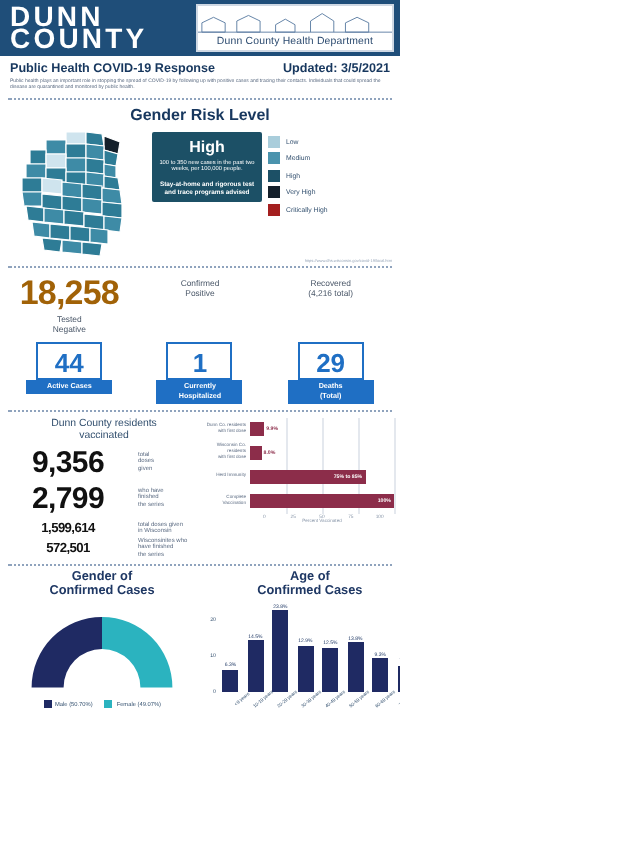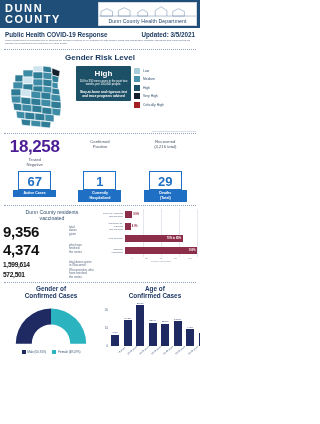--- a/index.html
+++ b/index.html
@@ -12,21 +12,21 @@
   .page{position:relative;width:200px;height:424px;}
 
   
   .header{
     display:flex;align-items:stretch;
     background:#1f4e79;color:#fff;height:28px;
   }
   .hdr-title{
     flex:0 0 98px;padding:3px 0 0 5px;box-sizing:border-box;
   }
-  .hdr-l1{font-size:11px;font-weight:700;letter-spacing:1.6px;line-height:11px;}
+  .hdr-l1{font-size:14px;font-weight:700;letter-spacing:1.6px;line-height:11px;}
   .hdr-l2{font-size:9.5px;font-weight:700;letter-spacing:1.6px;line-height:11px;}
   .hdr-logo{
     flex:1;margin:2px 3px 2px 0;background:#fff;border:1px solid #cfd8e3;
     display:flex;flex-direction:column;justify-content:flex-end;box-sizing:border-box;
     position:relative;overflow:hidden;
   }
   .logo-art{position:absolute;left:0;top:1px;width:100%;height:13px;}
   .hdr-logo-text{
     font-size:5.2px;color:#2b4a6f;text-align:center;padding-bottom:1.5px;
     letter-spacing:.1px;position:relative;z-index:2;
@@ -62,42 +62,42 @@
   .risk-action{font-size:3.2px;line-height:4px;font-weight:700;margin-top:3px;}
   .legend{flex:1;padding-top:4px;}
   .legend-item{display:flex;align-items:center;margin-bottom:2.5px;}
   .legend-sw{width:6px;height:6px;margin-right:3px;flex:0 0 6px;}
   .legend-lb{font-size:3.4px;color:#33506f;}
   .src-note{font-size:2px;color:#9aa8ba;text-align:right;padding:0 4px;}
 
   
   .stats{display:flex;padding:4px 2px 0 2px;}
   .stat{flex:1;text-align:center;}
-  .stat-num{font-size:17px;font-weight:700;color:#4c1d95;letter-spacing:-.4px;line-height:18px;}
+  .stat-num{font-size:17px;font-weight:700;color:#a16207;letter-spacing:-.4px;line-height:18px;}
   .stat-lbl{font-size:4.2px;color:#4a5768;line-height:5px;margin-top:1px;}
 
   
   .badges{display:flex;padding:4px 2px 0 2px;}
   .badge-col{flex:1;display:flex;flex-direction:column;align-items:center;}
   .badge-num{
     border:1.5px solid #1f6fc4;color:#1f6fc4;font-size:13px;font-weight:700;
     width:33px;height:19px;line-height:19px;text-align:center;box-sizing:border-box;
     background:#fff;
   }
   .badge-lbl{
     background:#1f6fc4;color:#fff;font-size:3.6px;font-weight:700;text-align:center;
     width:43px;padding:1.5px 0;line-height:4.4px;box-sizing:border-box;
   }
 
   
   .vax{display:flex;padding:3px 3px 0 3px;}
   .vax-left{flex:0 0 98px;}
   .vax-title{font-size:5.2px;text-align:center;color:#33506f;line-height:6px;margin-bottom:2px;}
   .vax-row{display:flex;align-items:center;margin-bottom:1px;}
-  .vax-big{font-size:15px;font-weight:700;color:#111;width:62px;text-align:left;letter-spacing:-.3px;}
+  .vax-big{font-size:15px;font-weight:700;color:#111;width:62px;text-align:center;letter-spacing:-.3px;}
   .vax-cap{font-size:3px;color:#5b6b82;line-height:3.6px;margin-left:4px;}
   .vax-row.sm .vax-big{font-size:6.6px;}
   .vax-right{flex:1;padding-left:2px;}
 
   
   .hbar-chart{position:relative;height:60px;}
   .hb-row{display:flex;align-items:center;height:12px;}
   .hb-lbl{
     flex:0 0 22px;font-size:2.3px;line-height:2.8px;color:#5b6b82;text-align:right;
     padding-right:2px;box-sizing:border-box;
@@ -259,21 +259,21 @@
 Positive</div>
     </div>
     <div class="stat">
       <div class="stat-lbl" style="white-space:pre-line">Recovered
 (4,216 total)</div>
     </div>
   </div>
 
   <div class="badges">
     <div class="badge-col">
-      <div class="badge-num">67</div>
+      <div class="badge-num">44</div>
       <div class="badge-lbl" style="white-space:pre-line">Active Cases</div>
     </div>
     <div class="badge-col">
       <div class="badge-num">1</div>
       <div class="badge-lbl" style="white-space:pre-line">Currently
 Hospitalized</div>
     </div>
     <div class="badge-col">
       <div class="badge-num">29</div>
       <div class="badge-lbl" style="white-space:pre-line">Deaths
@@ -286,21 +286,21 @@
     <div class="vax-left">
       <div class="vax-title" style="white-space:pre-line">Dunn County residents
 vaccinated</div>
       <div class="vax-row">
         <div class="vax-big">9,356</div>
         <div class="vax-cap" style="white-space:pre-line">total
 doses
 given</div>
       </div>
       <div class="vax-row">
-        <div class="vax-big">4,374</div>
+        <div class="vax-big">2,799</div>
         <div class="vax-cap" style="white-space:pre-line">who have
 finished
 the series</div>
       </div>
       <div class="vax-row sm" style="margin-top:3px">
         <div class="vax-big">1,599,614</div>
         <div class="vax-cap" style="white-space:pre-line">total doses given
 in Wisconsin</div>
       </div>
       <div class="vax-row sm">

